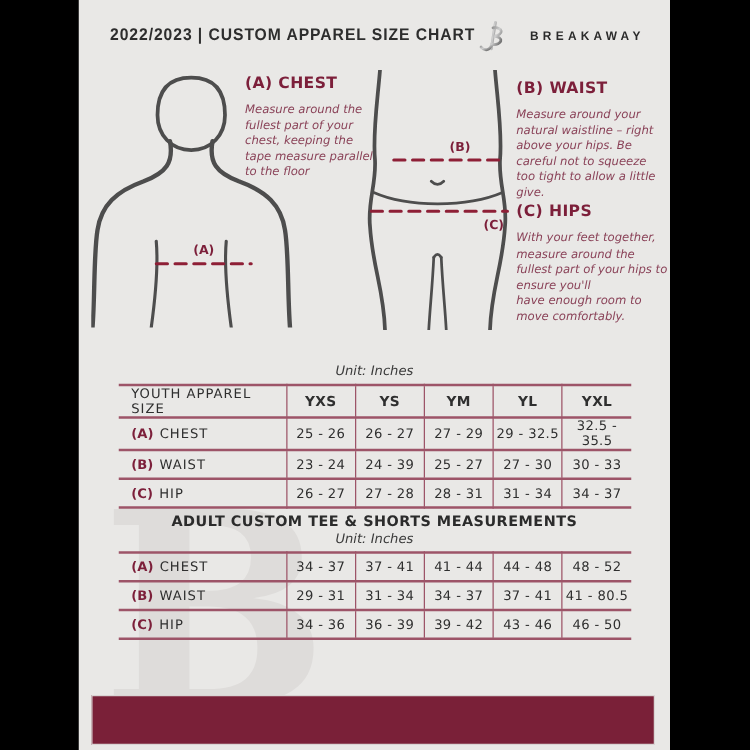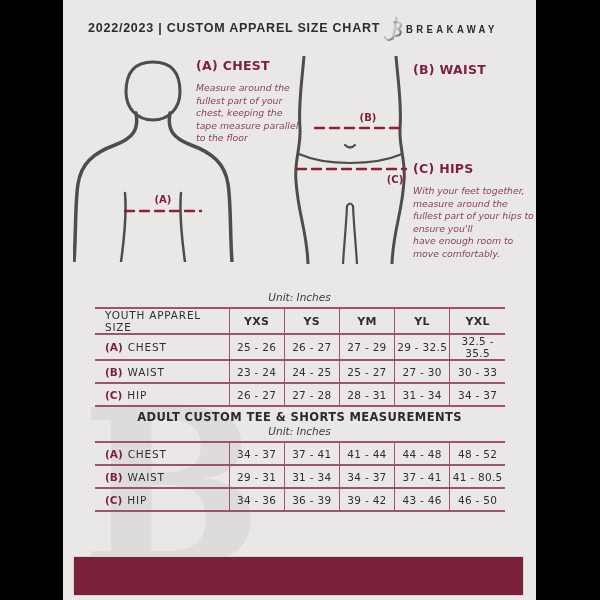--- a/index.html
+++ b/index.html
@@ -4,21 +4,21 @@
 <style>
   html,body{margin:0;padding:0;}
   body{width:600px;height:600px;background:#000;font-family:"DejaVu Sans","Liberation Sans",sans-serif;}
   .stage{position:relative;width:600px;height:600px;background:#000;overflow:hidden;}
   .page{position:absolute;left:63px;top:0;width:473px;height:600px;background:#e9e8e6;overflow:hidden;}
 
   
   .page-title{position:absolute;left:25px;top:20px;font-family:"Liberation Sans",sans-serif;
     font-weight:700;font-size:13.5px;letter-spacing:0.8px;color:#2d2d2d;white-space:nowrap;
     transform:scaleX(0.93);transform-origin:left top;}
-  .brand{position:absolute;left:318px;top:16px;display:flex;align-items:center;gap:2px;}
+  .brand{position:absolute;left:318px;top:16px;display:flex;align-items:center;gap:20px;}
   .brand-name{font-family:"Liberation Sans",sans-serif;font-weight:700;font-size:10px;
     letter-spacing:3.6px;color:#2b2b2b;transform:scaleX(0.95);transform-origin:left center;}
 
   
   .diagram{position:absolute;}
   .diagram path, .diagram line{fill:none;stroke:#4d4d4d;stroke-linecap:round;}
   .dashed{stroke:#8e1f36 !important;stroke-width:2.4;stroke-dasharray:9 6;}
   .marker{font-family:"DejaVu Sans",sans-serif;font-size:10px;font-weight:700;fill:#7c1f3a;}
 
   .gblock{position:absolute;z-index:2;}
@@ -107,20 +107,21 @@
       <text class="marker" x="77" y="65" text-anchor="middle">(B)</text>
       <text class="marker" x="104" y="127" text-anchor="middle">(C)</text>
     </svg>
 
     <div class="gblock g-chest">
       <h3>(A) CHEST</h3>
       <p>Measure around the fullest part of your chest, keeping the tape measure parallel to the floor</p>
     </div>
     <div class="gblock g-waist">
       <h3>(B) WAIST</h3>
+      <p>Measure around your natural waistline – right above your hips. Be careful not to squeeze too tight to allow a little give.</p>
     </div>
     <div class="gblock g-hips">
       <h3>(C) HIPS</h3>
       <p>With your feet together, measure around the fullest part of your hips to ensure you'll
 have enough room to move comfortably.</p>
     </div>
 
     <div class="unit-line t-youth-unit">Unit: Inches</div>
     <table class="sizes youth-table">
       <colgroup>
@@ -144,21 +145,21 @@
         <td class="lbl"><span class="ltr">(A)</span><span class="rname">CHEST</span></td>
         <td>25 - 26</td>
         <td>26 - 27</td>
         <td>27 - 29</td>
         <td>29 - 32.5</td>
         <td>32.5 - 35.5</td>
       </tr>
       <tr>
         <td class="lbl"><span class="ltr">(B)</span><span class="rname">WAIST</span></td>
         <td>23 - 24</td>
-        <td>24 - 25</td>
+        <td>24 - 39</td>
         <td>25 - 27</td>
         <td>27 - 30</td>
         <td>30 - 33</td>
       </tr>
       <tr>
         <td class="lbl"><span class="ltr">(C)</span><span class="rname">HIP</span></td>
         <td>26 - 27</td>
         <td>27 - 28</td>
         <td>28 - 31</td>
         <td>31 - 34</td>

